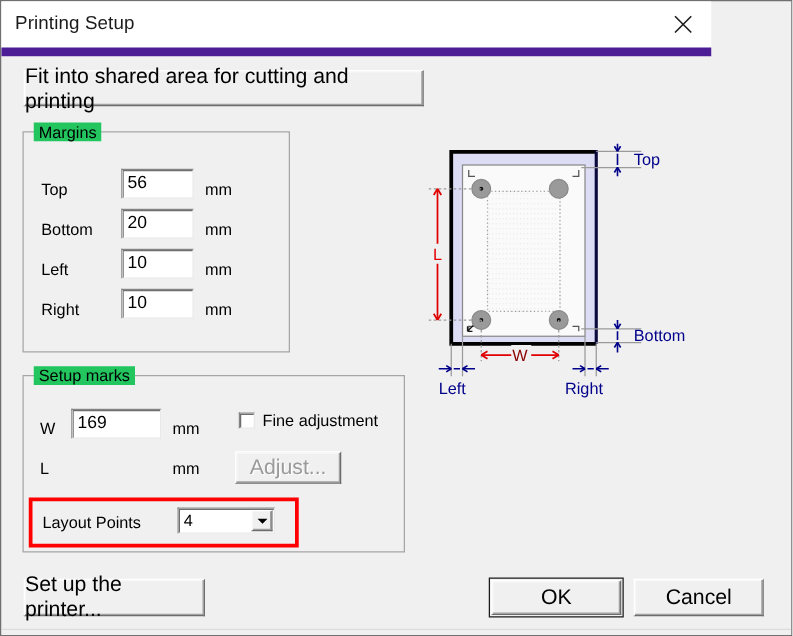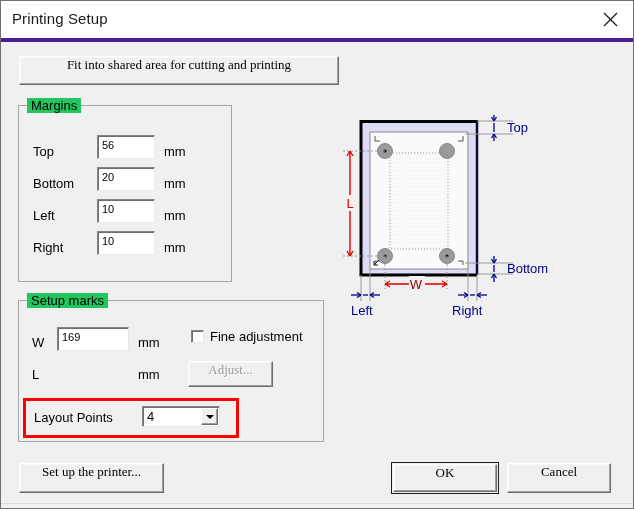--- a/index.html
+++ b/index.html
@@ -15,24 +15,24 @@
     height: 509px;
     box-sizing: border-box;
     border: 1px solid #707070;
     background: #f0f0f0;
     overflow: hidden;
   }
   
   .titlebar {
     position: absolute;
     left: 0; top: 0;
-    width: 632px;
+    width: 568px;
     height: 37px;
     background: #ffffff;
-    border-bottom: 4px solid #4c1d95;
+    border-bottom: 7px solid #4c1d95;
   }
   .title-text {
     position: absolute;
     left: 11px; top: 9px;
     font-size: 15px;
     color: #1b1b1b;
     letter-spacing: .1px;
     white-space: nowrap;
   }
   .close-btn {
@@ -47,44 +47,44 @@
   
   .push {
     position: absolute;
     box-sizing: border-box;
     background: #f0f0f0;
     border-top: 1px solid #ffffff;
     border-left: 1px solid #ffffff;
     border-right: 1px solid #6d6d6d;
     border-bottom: 1px solid #6d6d6d;
     box-shadow: inset -1px -1px 0 #a0a0a0, inset 1px 1px 0 #f7f7f7;
-    font-size: 13px;
+    font-size: 17px;
     color: #000;
     display: flex;
+    align-items: center;
     justify-content: center;
     cursor: default;
     user-select: none;
-    font-family: Liberation Serif, serif;
   }
   .push.disabled { color: #9a9a9a; text-shadow: 1px 1px 0 #ffffff; }
 
   .sunken {
     position: absolute;
     box-sizing: border-box;
     background: #ffffff;
     border-top: 1px solid #848484;
     border-left: 1px solid #848484;
     border-right: 1px solid #e8e8e8;
     border-bottom: 1px solid #e8e8e8;
     box-shadow: inset 1px 1px 0 #6f6f6f, inset -1px -1px 0 #ffffff;
   }
   .sunken .txt {
     position: absolute;
     left: 4px; top: 2px;
-    font-size: 11px;
+    font-size: 14px;
     color: #000;
     line-height: 15px;
   }
 
   .group {
     position: absolute;
     box-sizing: border-box;
     border: 1px solid #a6a6a6;
   }
   .group-label {

